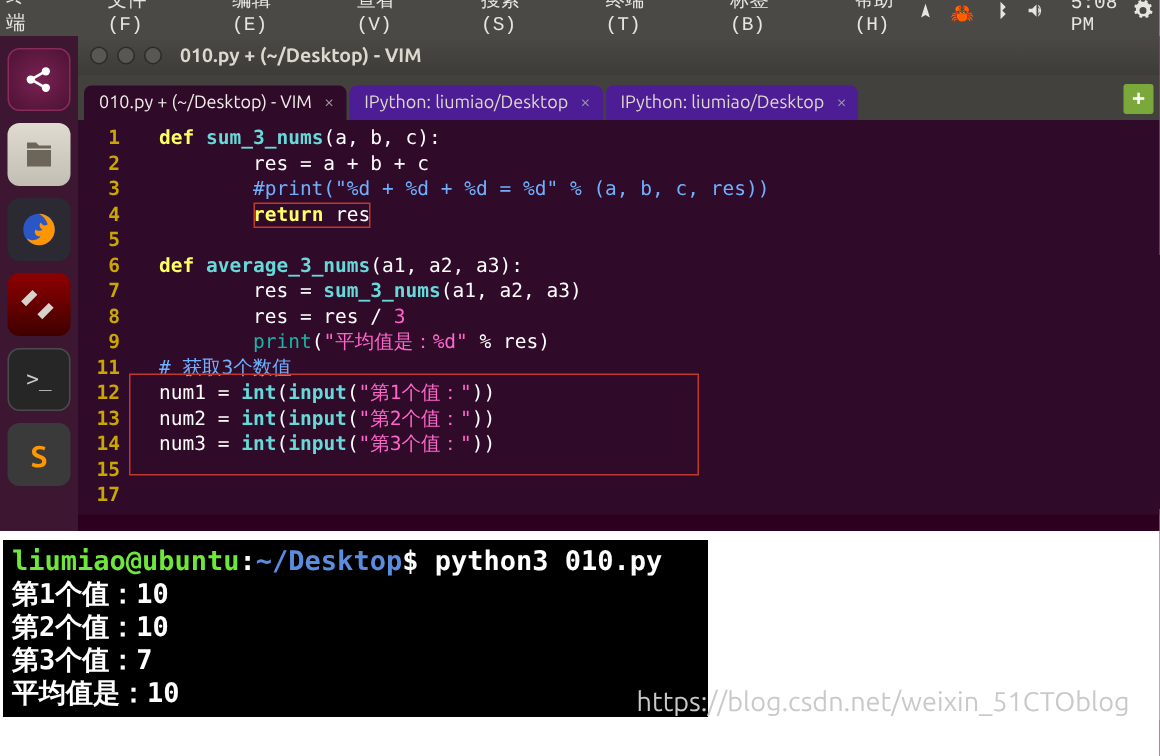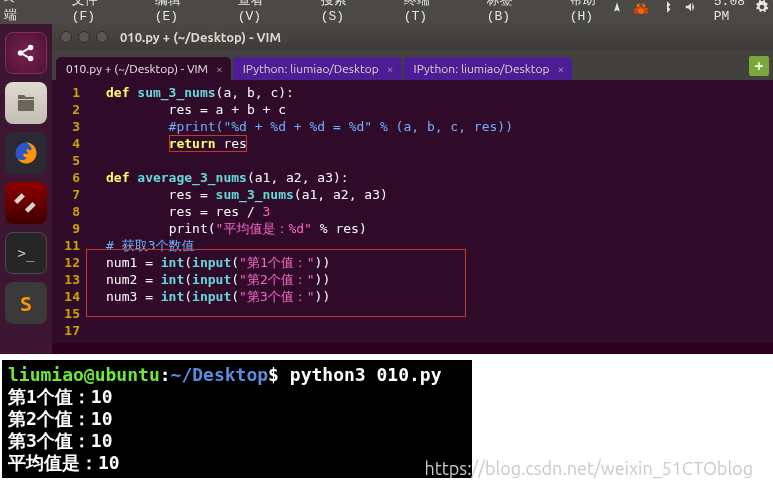--- a/index.html
+++ b/index.html
@@ -39,21 +39,21 @@
   .code-line { display: flex; white-space: pre; line-height: 17px; }
   .gutter { width: 34px; text-align: right; color: #c7a700; padding-right: 6px; background: #300a29; font-weight: bold; }
   .src { flex: 1; margin-left: 20px; }
   .kw { color: #ffff66; font-weight: bold; }
   .fn { color: #66d9d9; font-weight: bold; }
   .id { color: #ffffff; }
   .op { color: #ffffff; }
   .str { color: #ff66cc; }
   .num { color: #ff66cc; }
   .cm { color: #6fb1ff; }
-  .py-print { color: #ffffff; }
+  .py-print { color: #14b8a6; }
   .redbox { outline: 1px solid #c0392b; outline-offset: -1px; display: inline-block; }
 
   
   .term2 { background: #fff; padding: 6px 2px 2px 2px; }
   .term2-inner { background: #000; color: #fff; font-family: "DejaVu Sans Mono","Consolas",monospace; font-size: 18px; font-weight: bold; padding: 4px 6px; width: 470px; line-height: 22px; }
   .t-user { color: #6de83a; }
   .t-path { color: #5a8de0; }
   .t-w { color: #fff; }
   .watermark { color: #c9c9c9; font-size: 18px; text-align: right; padding-right: 18px; margin-top: -20px; position: relative; }
 </style>
@@ -165,17 +165,17 @@
   </div>
 </div>
 
 <div class="term2">
   <div class="term2-inner">
     <div>
       <span class="t-user">liumiao@ubuntu</span><span class="t-w">:</span><span class="t-path">~/Desktop</span><span class="t-w">$</span><span class="t-w"> python3 010.py</span>
     </div>
     <div>第1个值：10</div>
     <div>第2个值：10</div>
-    <div>第3个值：10</div>
+    <div>第3个值：7</div>
     <div>平均值是：10</div>
   </div>
   <div class="watermark">https://blog.csdn.net/weixin_51CTOblog</div>
 </div>
 
 </body></html>

